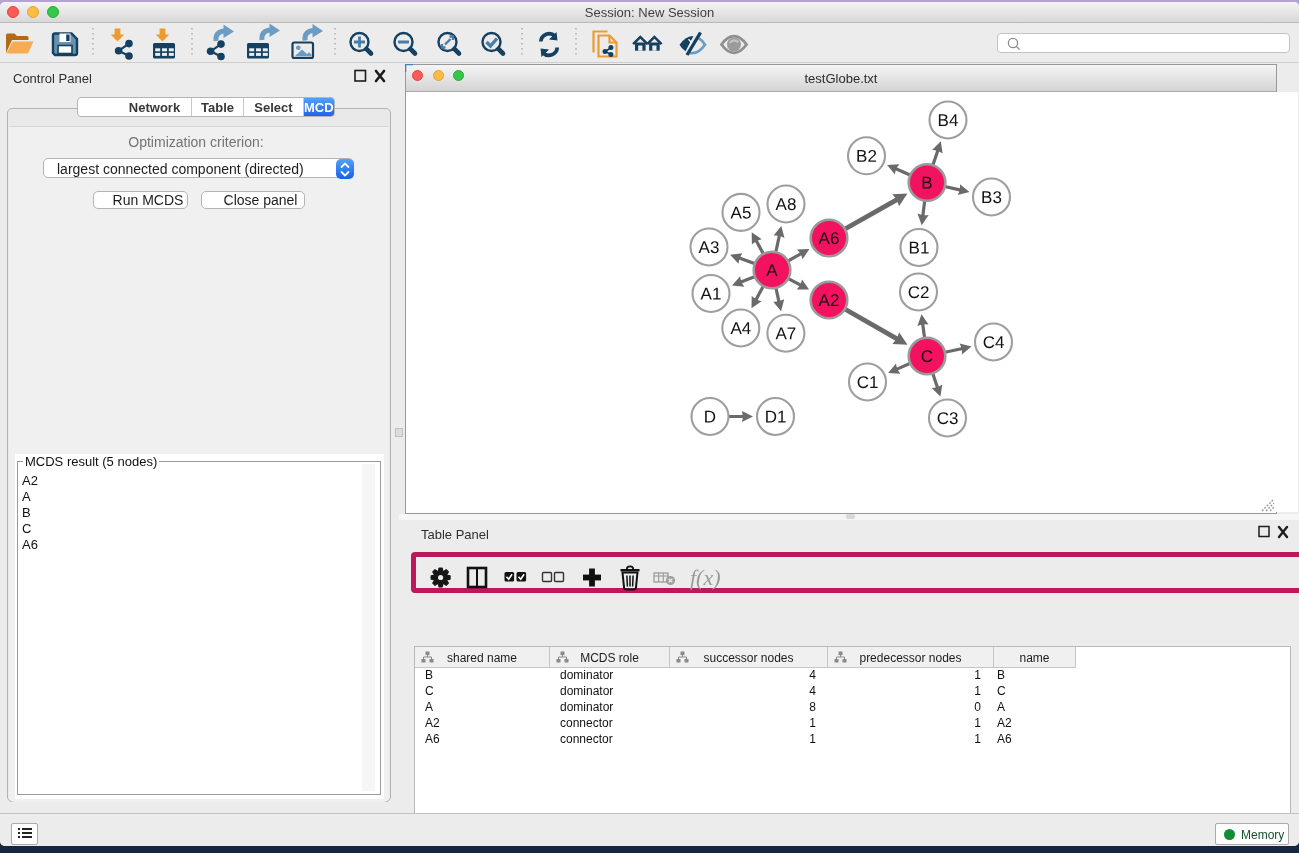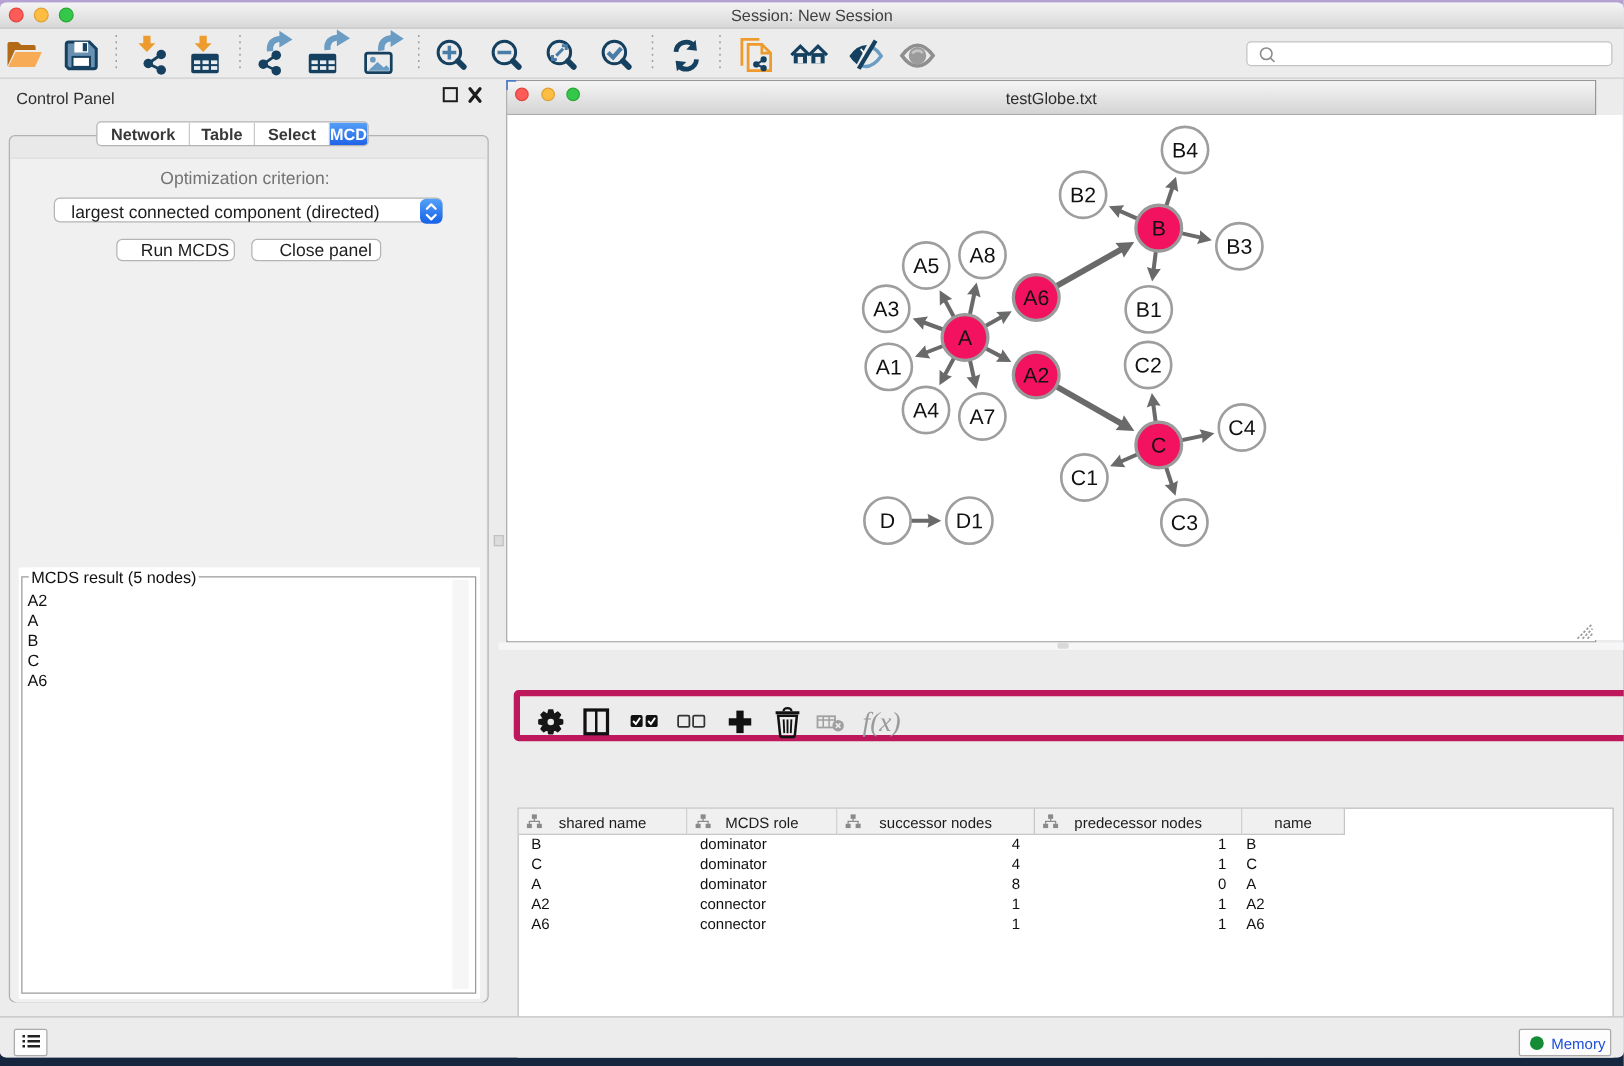--- a/index.html
+++ b/index.html
@@ -88,21 +88,21 @@
 .btabs .tab.sel { background:linear-gradient(180deg,#55a0f7,#1e63e9); color:#fff; }
 
 .statusbar { position:absolute; left:0; top:811px; width:100%; height:33px;
   border-top:1px solid #c2c2c2; background:#ececec; }
 .stbtn { position:absolute; left:11px; top:9px; width:27px; height:22px; background:#fdfdfd;
   border:1px solid #ababab; border-radius:2px; }
 .membtn { position:absolute; left:1215px; top:9px; width:74px; height:22px; background:#fdfdfd;
   border:1px solid #ababab; border-radius:2px; }
 .membtn .dot { position:absolute; left:8px; top:5px; width:11px; height:11px; border-radius:50%;
   background:#148c35; }
-.membtn .t { position:absolute; left:25px; top:4px; font-size:12px; color:#1d4ed8; }
+.membtn .t { position:absolute; left:25px; top:4px; font-size:12px; color:#14532d; }
 </style>
 </head>
 <body>
 <div class="win">
 
   <div class="titlebar">
     <div class="title">Session: New Session</div>
     <div class="tl r"></div>
       <div class="tl y"></div>
       <div class="tl g"></div>
@@ -232,21 +232,21 @@
       <div class="t">Control Panel</div>
     <svg width="40" height="16" style="position:absolute;left:352px;top:5px" viewBox="0 0 40 16">
       <rect x="3" y="2.5" width="10.5" height="10.5" fill="none" stroke="#1c1c1c" stroke-width="1.6"></rect>
       <path d="M24 3 L32 13 M32 3 L24 13" stroke="#1c1c1c" stroke-width="2.6" stroke-linecap="round"></path>
     </svg>
   </div>
   <div class="tabpane">
       <div class="tabinner"></div>
     </div>
   <div class="tabs">
-    <div class="tab" style="width:74px;">Network</div>
+    <div class="tab" style="width:74px;margin-left:40px;">Network</div>
     <div class="tab" style="width:52px;">Table</div>
     <div class="tab" style="width:60px;">Select</div>
     <div class="tab sel last" style="width:30px;">MCDS</div>
   </div>
   <div class="optlabel">Optimization criterion:</div>
   <div class="combo">
     <div class="txt">largest connected component (directed)</div>
     <div class="step">
       <svg width="18" height="21" viewBox="0 0 18 21">
         <path d="M5.5 8 L9 4.5 L12.5 8" fill="none" stroke="#fff" stroke-width="1.8" stroke-linecap="round" stroke-linejoin="round"></path>
@@ -363,20 +363,27 @@
         <line x1="7" y1="15" x2="15" y2="7"></line>
         <line x1="11" y1="15" x2="15" y2="11"></line>
       </g>
     </svg>
   </div>
 
   <div class="divstrip"></div>
   <div class="divhandle"></div>
   <div style="position:absolute;left:395px;top:426px;width:8px;height:9px;background:#dcdcdc;border:1px solid #c0c0c0;"></div>
 
+  <div class="tp-head">
+      <div class="t">Table Panel</div>
+    <svg width="40" height="16" style="position:absolute;left:851px;top:4px" viewBox="0 0 40 16">
+      <rect x="3" y="2.5" width="10" height="10" fill="none" stroke="#1c1c1c" stroke-width="1.5"></rect>
+      <path d="M23 3 L31 13 M31 3 L23 13" stroke="#1c1c1c" stroke-width="2.4" stroke-linecap="round"></path>
+    </svg>
+  </div>
   <div class="tp-toolbar" id="tptoolbar">
 <svg width="878" height="39" viewBox="0 0 878 39" style="position:absolute;left:0;top:0;">
 <path d="M30.57 18.19 L34.07 18.92 L34.07 22.08 L30.57 22.81 L30.46 23.08 L32.41 26.08 L30.18 28.31 L27.18 26.36 L26.91 26.47 L26.18 29.97 L23.02 29.97 L22.29 26.47 L22.02 26.36 L19.02 28.31 L16.79 26.08 L18.74 23.08 L18.63 22.81 L15.13 22.08 L15.13 18.92 L18.63 18.19 L18.74 17.92 L16.79 14.92 L19.02 12.69 L22.02 14.64 L22.29 14.53 L23.02 11.03 L26.18 11.03 L26.91 14.53 L27.18 14.64 L30.18 12.69 L32.41 14.92 L30.46 17.92 Z" fill="#161616" stroke="#161616" stroke-width="1.2" stroke-linejoin="round"></path>
         <circle cx="24.6" cy="20.5" r="2.6" fill="#e9e9e9"></circle>
 <rect x="52" y="11" width="18" height="19" fill="none" stroke="#111" stroke-width="2.6"></rect>
 <line x1="61" y1="11" x2="61" y2="30" stroke="#111" stroke-width="2"></line>
 <rect x="88.5" y="15" width="9.6" height="9.6" rx="1.5" fill="#111"></rect>
 <path d="M90.5 19.8 L92.7 22.2 L96.1 17.2" stroke="#fff" stroke-width="1.6" fill="none"></path>
 <rect x="100.5" y="15" width="9.6" height="9.6" rx="1.5" fill="#111"></rect>
 <path d="M102.5 19.8 L104.7 22.2 L108.1 17.2" stroke="#fff" stroke-width="1.6" fill="none"></path>

